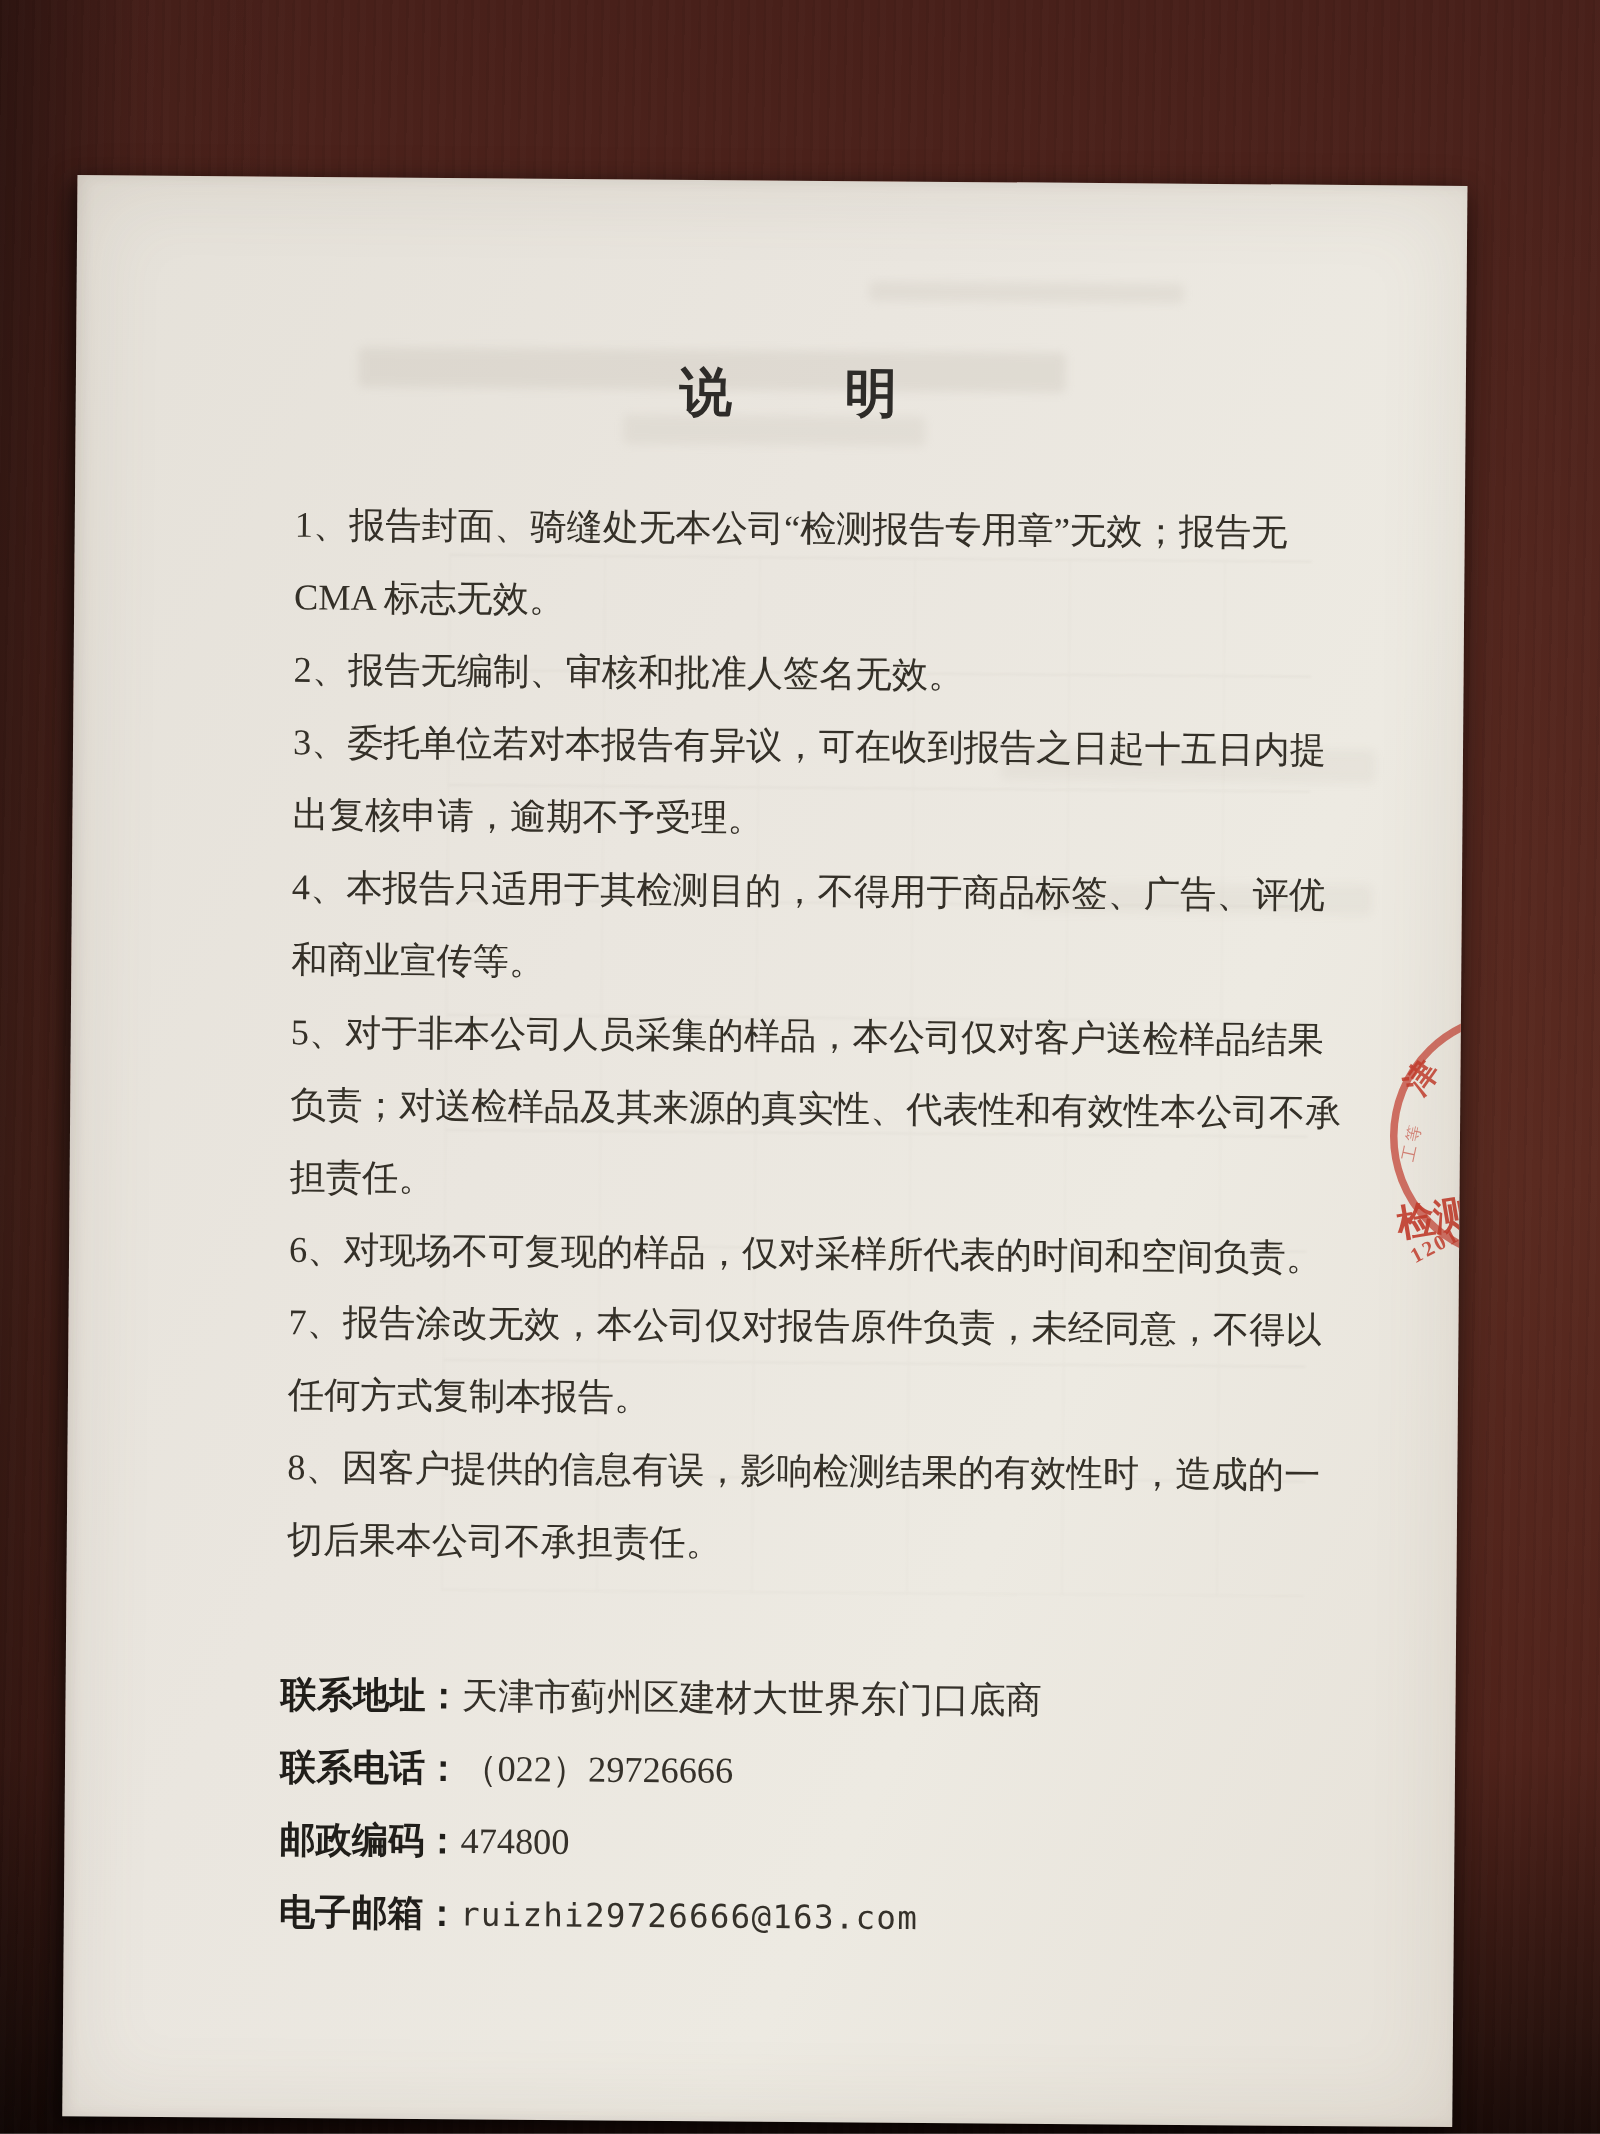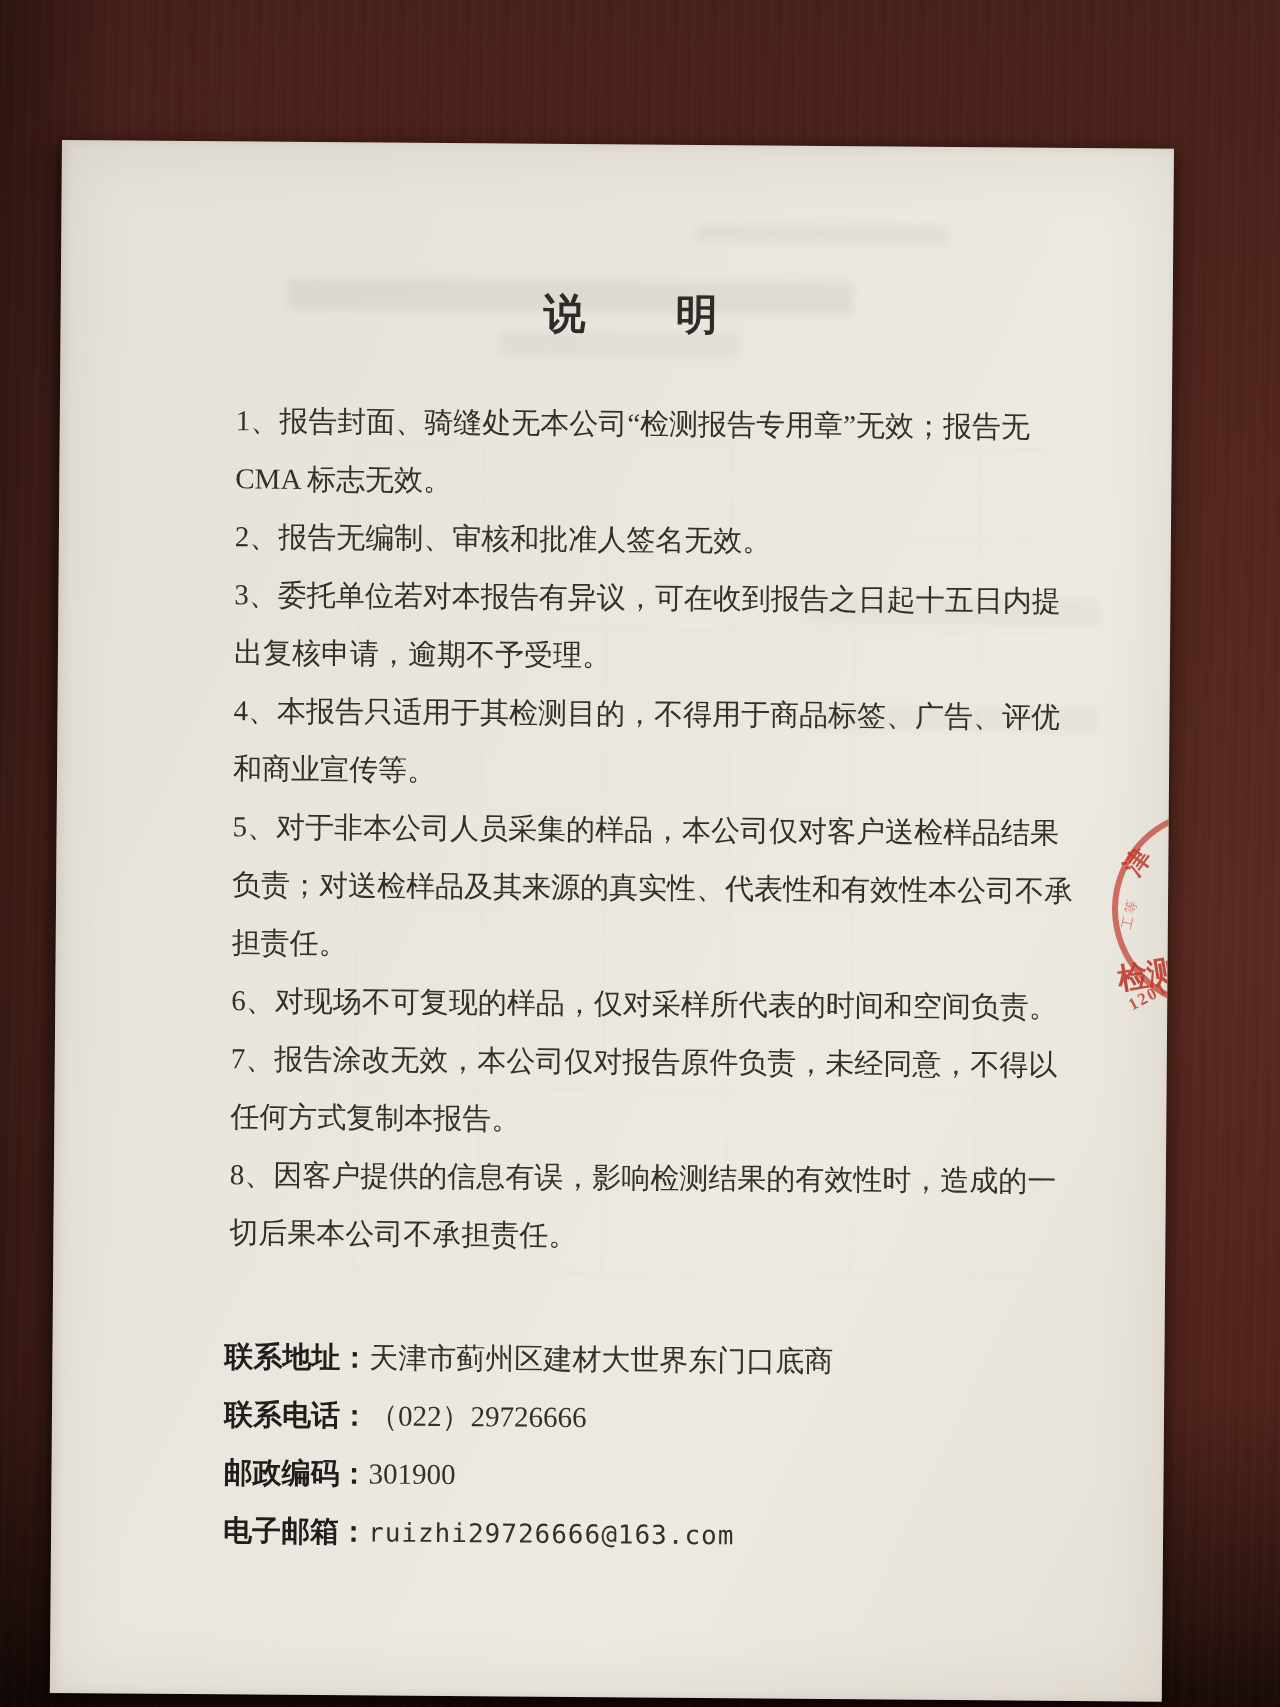--- a/index.html
+++ b/index.html
@@ -106,21 +106,21 @@
   </div>
 
   <div class="contact">
     <p>
       <span class="label">联系地址：</span><span class="value">天津市蓟州区建材大世界东门口底商</span>
     </p>
     <p>
       <span class="label">联系电话：</span><span class="value">（022）29726666</span>
     </p>
     <p>
-      <span class="label">邮政编码：</span><span class="value">301900</span>
+      <span class="label">邮政编码：</span><span class="value">474800</span>
     </p>
     <p>
       <span class="label">电子邮箱：</span><span class="value mono">ruizhi29726666@163.com</span>
     </p>
   </div>
 
   <div class="stamp">
     <div class="stamp-ring"></div>
     <span class="st-top">津</span>
     <span class="st-small">工等</span>

